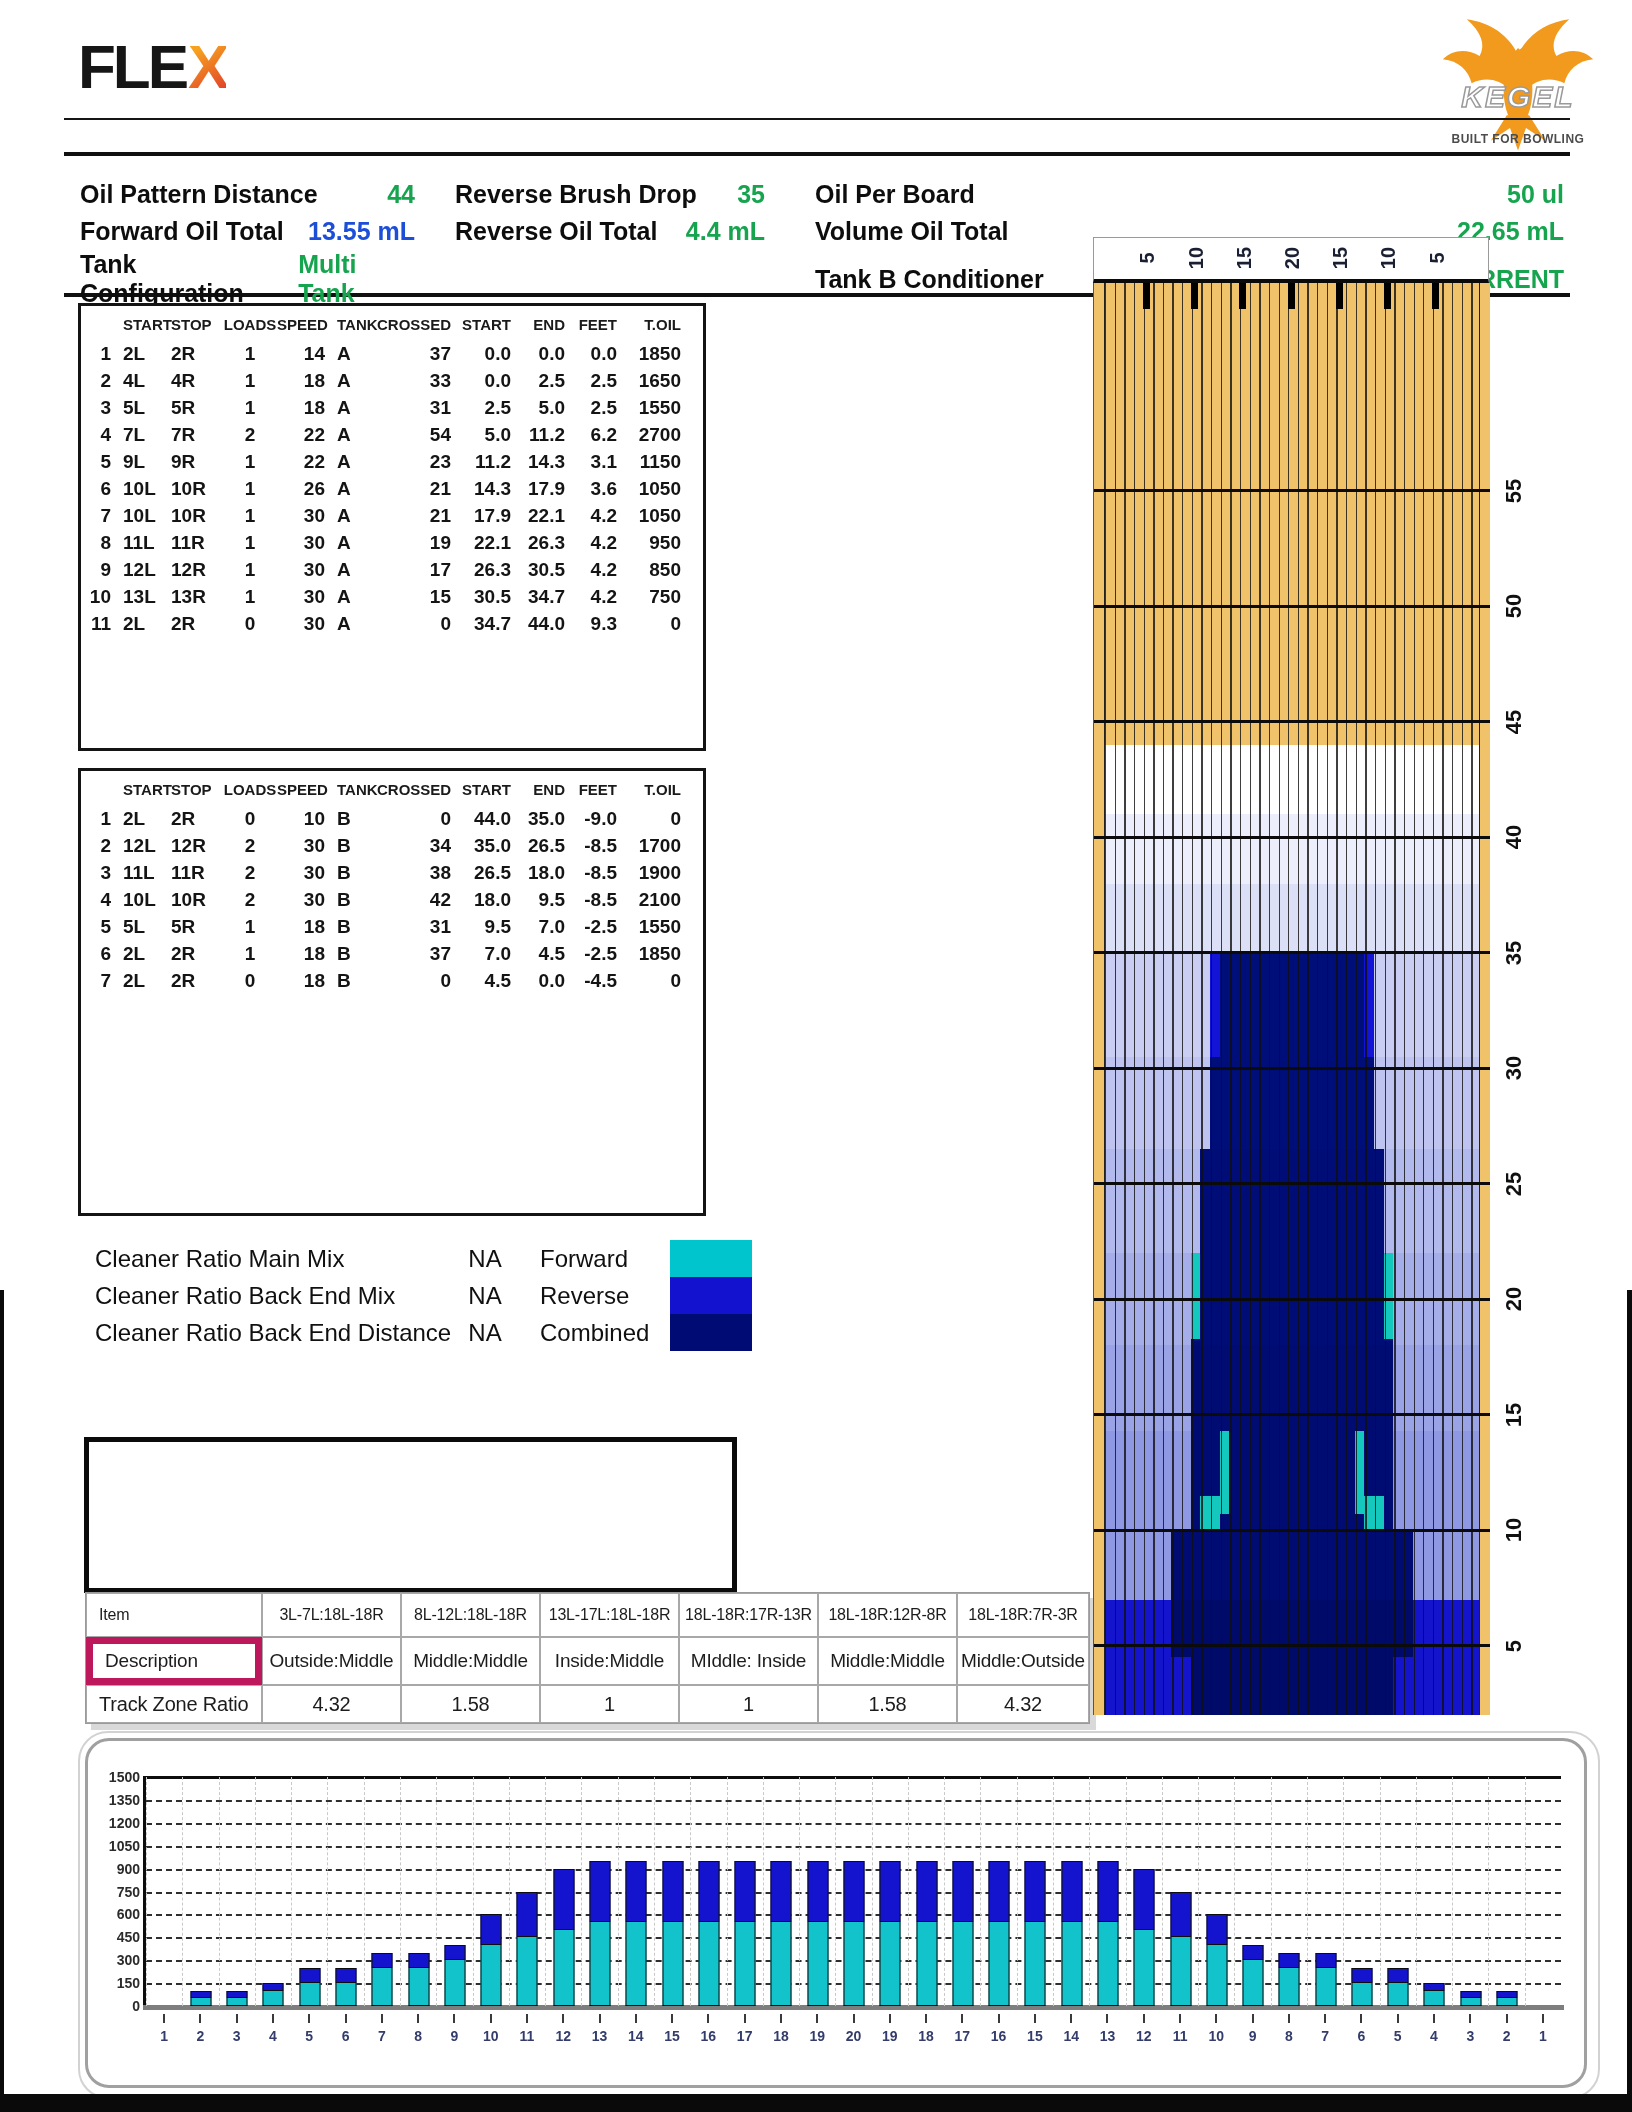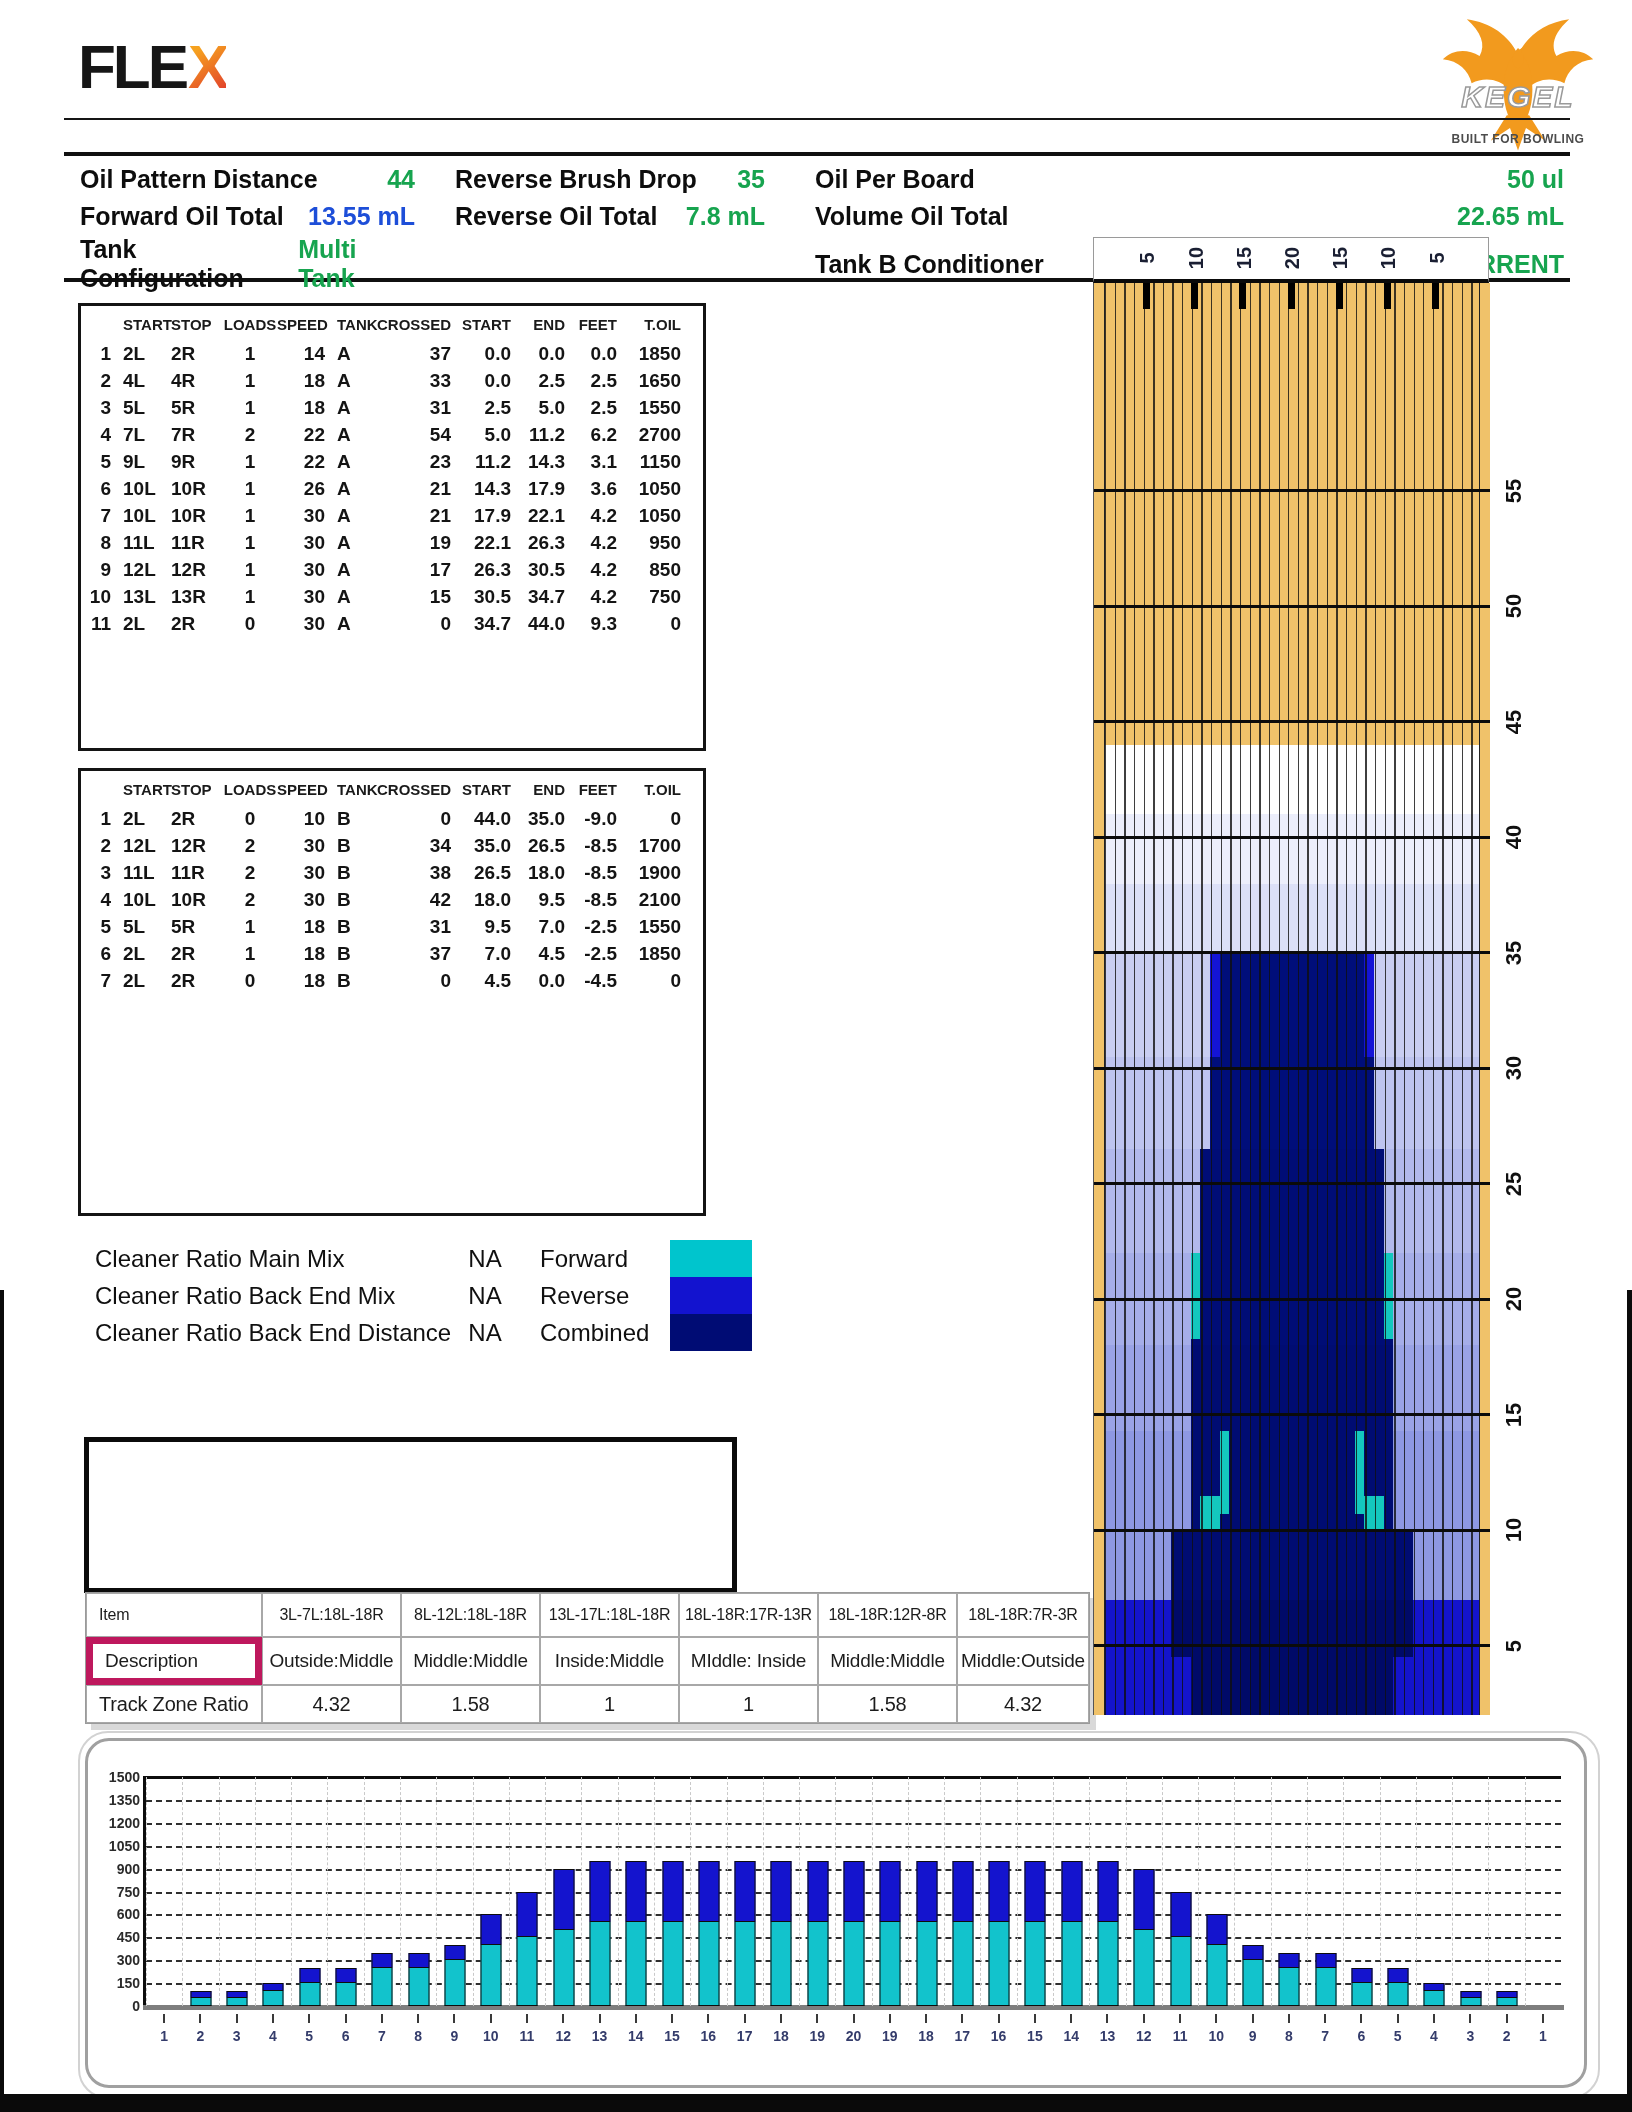--- a/index.html
+++ b/index.html
@@ -8,21 +8,21 @@
   
   .flex-logo{position:absolute;left:78px;top:36px;font-size:62px;font-weight:900;letter-spacing:-3px;color:#161616;line-height:1;}
   .flex-logo .fx{background:linear-gradient(150deg,#f6a21f 25%,#e2452b 85%);-webkit-background-clip:text;background-clip:text;color:transparent;margin-left:2px;}
   .sheet-title{position:absolute;left:566px;top:34px;width:530px;text-align:center;font-size:50px;font-weight:bold;color:#101010;}
   .kegel{position:absolute;left:1438px;top:6px;width:160px;height:148px;text-align:center;}
   .kegel svg{position:absolute;left:0;top:0;}
   .kegel-name{position:absolute;left:0;top:74px;width:160px;font-size:30px;font-weight:bold;font-style:italic;color:#fff;-webkit-text-stroke:1.5px #9a9a9a;letter-spacing:2px;}
   .kegel-tag{position:absolute;left:0;top:126px;width:160px;font-size:12px;font-weight:bold;color:#4c4c4c;letter-spacing:.5px;}
   .hairline{position:absolute;left:64px;width:1506px;height:2px;background:#151515;}
   
-  .summary{position:absolute;left:64px;top:152px;width:1506px;border-top:4px solid #101010;border-bottom:4px solid #101010;padding:5px 0 6px 0;}
+  .summary{position:absolute;left:64px;top:152px;width:1506px;border-top:4px solid #101010;border-bottom:4px solid #101010;padding:20px 0 6px 0;}
   .summary-row{display:grid;grid-template-columns:391px 310px 50px 1fr;height:37px;align-items:center;}
   .summary-cell{display:flex;align-items:center;font-size:25px;font-weight:bold;}
   .summary-cell .lbl{color:#0d0d0d;}
   .summary-cell .val{margin-left:auto;color:#17A44F;}
   .sc1{padding-left:16px;padding-right:40px;}
   .sc3{padding-right:6px;}
   
   .pass-table{position:absolute;left:78px;width:628px;height:448px;border:3px solid #141414;background:#fff;box-sizing:border-box;padding:4px 10px 0 6px;}
   .pt-grid{display:grid;grid-template-columns:30px 48px 58px 54px 54px 46px 80px 60px 54px 52px 64px;}
   .pt-h{font-size:15px;font-weight:bold;color:#1a1a1a;height:30px;line-height:30px;}
@@ -110,21 +110,21 @@
           <div class="val" style="color: rgb(23, 164, 79);">50 ul</div>
         </div>
       </div>
       <div class="summary-row">
         <div class="summary-cell sc1">
           <div class="lbl">Forward Oil Total</div>
           <div class="val" style="color: #1d4ed8;">13.55 mL</div>
         </div>
         <div class="summary-cell ">
           <div class="lbl">Reverse Oil Total</div>
-          <div class="val" style="color: rgb(23, 164, 79);">7.8 mL</div>
+          <div class="val" style="color: rgb(23, 164, 79);">4.4 mL</div>
         </div>
         <div class="summary-cell sc3" style="grid-column: 4;">
           <div class="lbl">Volume Oil Total</div>
           <div class="val" style="color: rgb(23, 164, 79);">22.65 mL</div>
         </div>
       </div>
       <div class="summary-row">
         <div class="summary-cell sc1">
           <div class="lbl">Tank Configuration</div>
           <div class="val" style="color: rgb(23, 164, 79);">Multi Tank</div>

